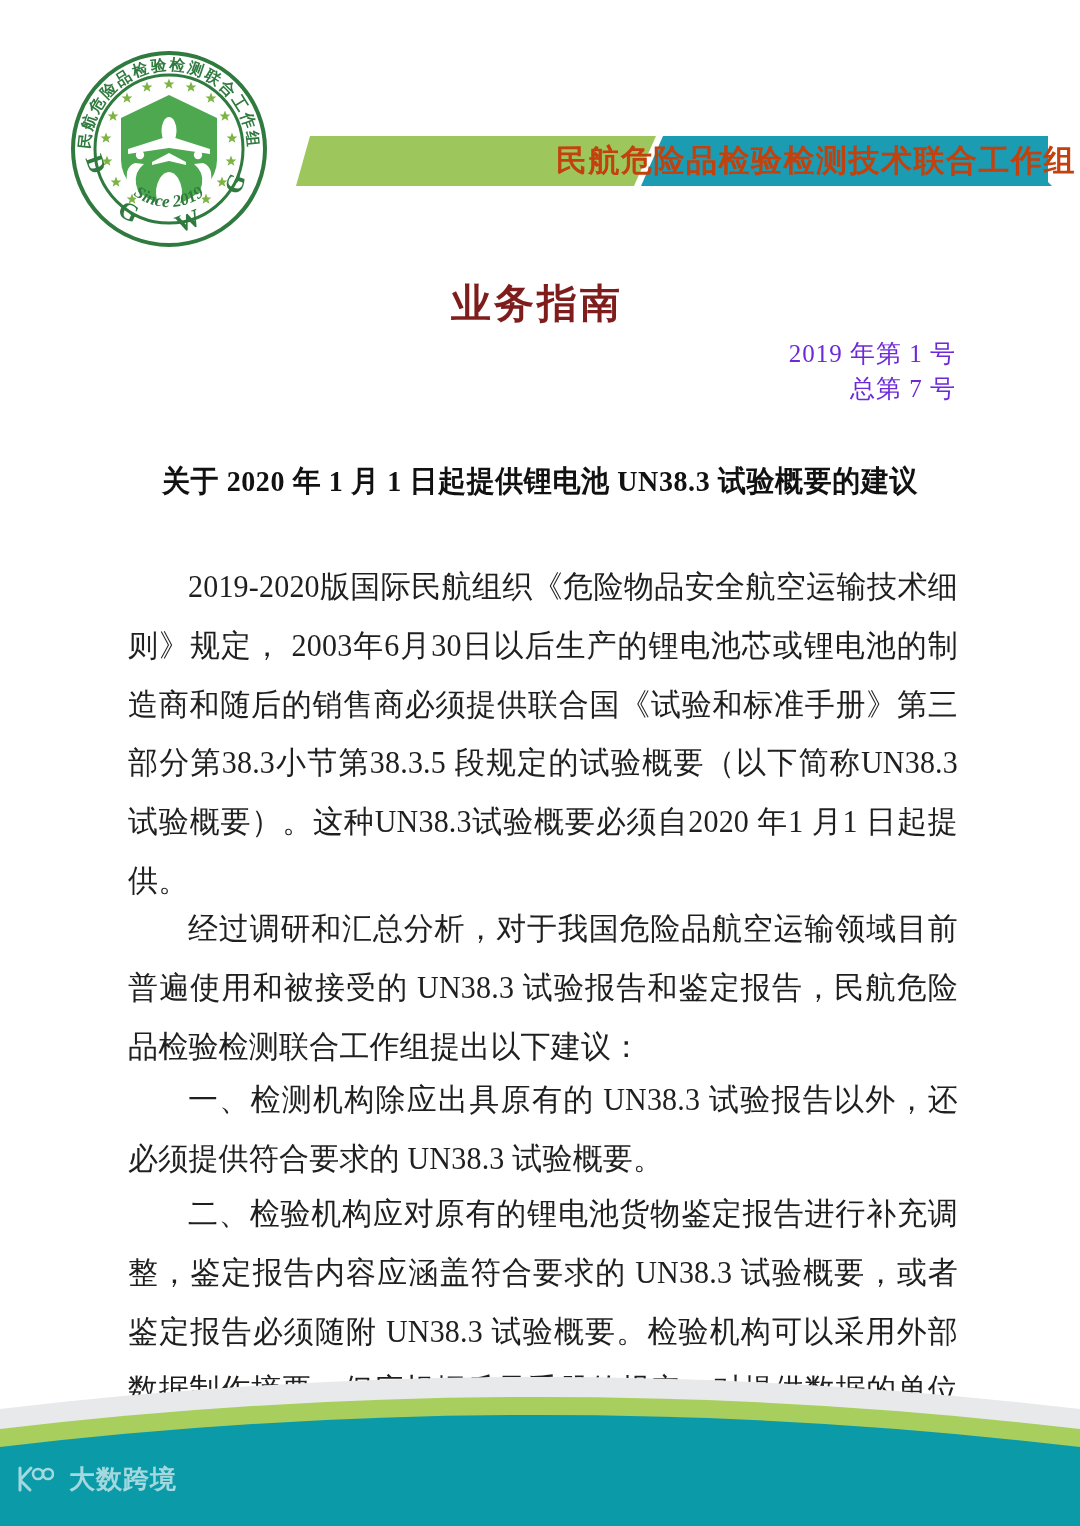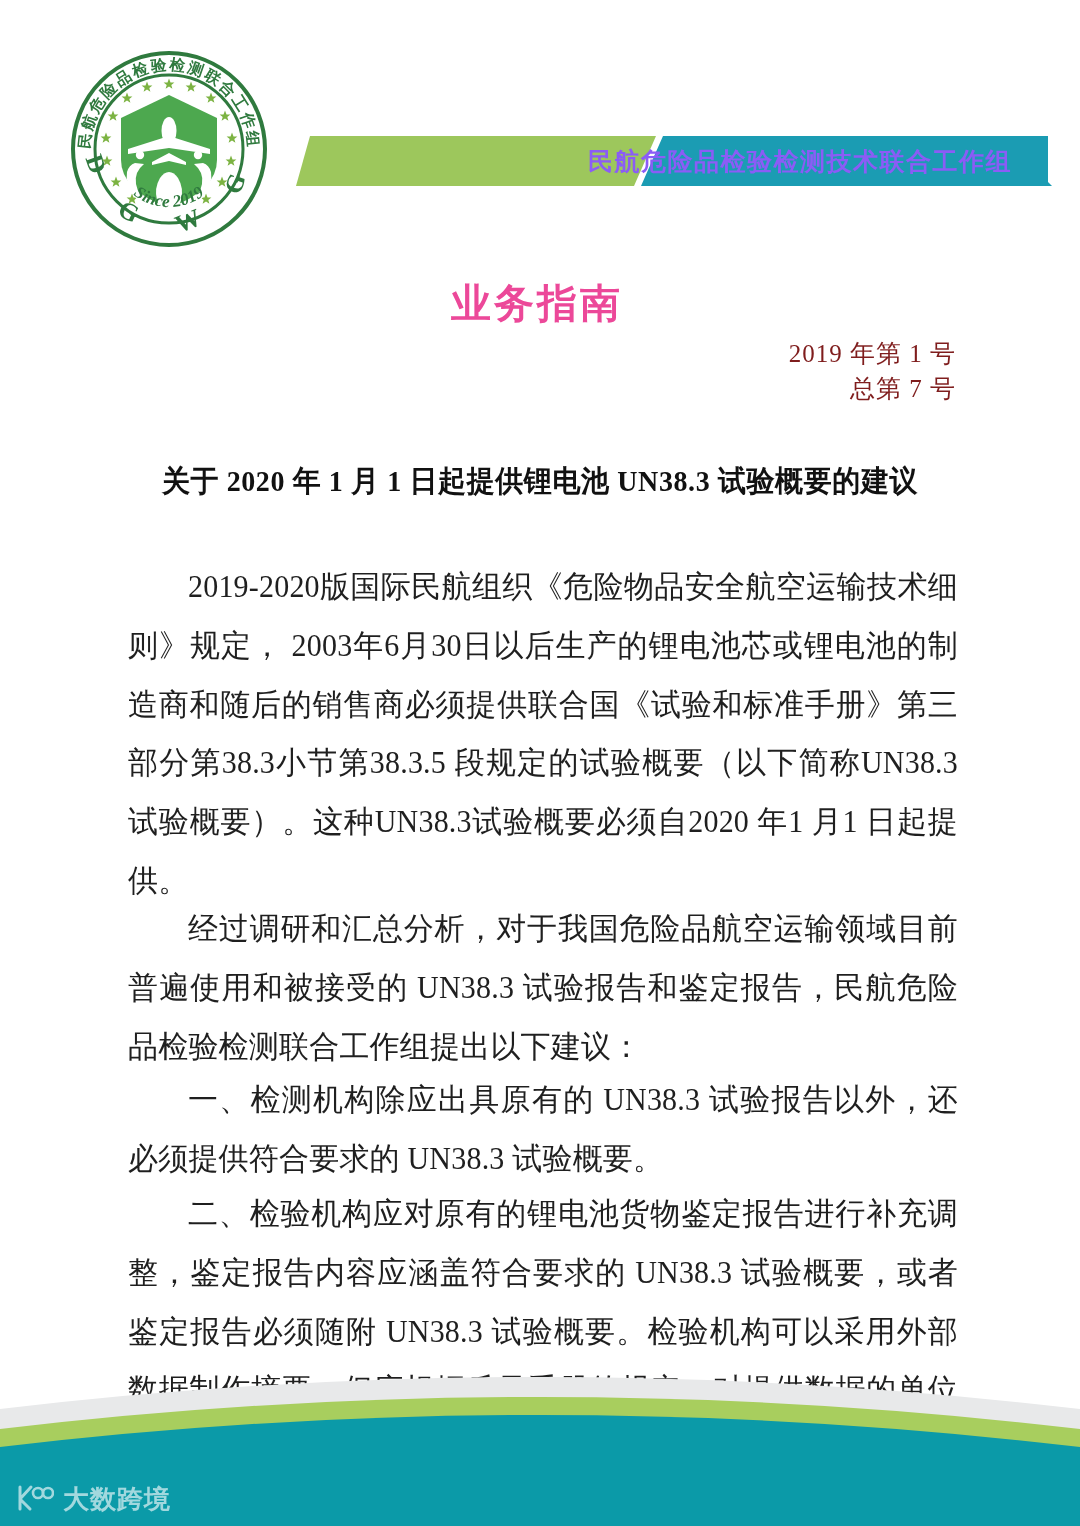--- a/index.html
+++ b/index.html
@@ -43,52 +43,52 @@
   }
   #header-banner svg { display: block; }
   #banner-title-text {
     position: absolute;
     left: 556px;
     top: 138px;
     width: 488px;
     height: 46px;
     line-height: 46px;
     text-align: center;
-    color: #8b5cf6;
+    color: #c2410c;
     font-family: "Liberation Sans", "DejaVu Sans", sans-serif;
     font-weight: bold;
-    font-size: 25px;
+    font-size: 31px;
     letter-spacing: 1.5px;
     white-space: nowrap;
   }
 
   
   #doc-title {
     position: absolute;
     left: 0;
     top: 276px;
     width: 1080px;
     text-align: center;
     font-family: "Liberation Sans", "DejaVu Sans", sans-serif;
     font-weight: bold;
     font-size: 40px;
     letter-spacing: 3px;
-    color: #ec4899;
+    color: #7f1d1d;
   }
   #doc-title-inner { display: inline-block; transform: translateX(-3px); }
 
   #issue-block {
     position: absolute;
     right: 124px;
     top: 336px;
     text-align: right;
     font-size: 25px;
     line-height: 35px;
     letter-spacing: 1px;
-    color: #7f1d1d;
+    color: #6d28d9;
   }
 
   
   #doc-subtitle {
     position: absolute;
     left: 0;
     top: 462px;
     width: 1080px;
     text-align: center;
     font-family: "Liberation Serif", "DejaVu Serif", serif;
@@ -125,24 +125,24 @@
     left: 0;
     bottom: 0;
     width: 1080px;
     height: 170px;
   }
   #footer-decoration svg { display: block; }
 
   #watermark {
     position: absolute;
     left: 14px;
-    bottom: 12px;
+    bottom: 32px;
     display: flex;
-    align-items: flex-start;
-    gap: 9px;
+    align-items: center;
+    gap: 15px;
     opacity: 0.62;
   }
   #watermark-mark { display: block; }
   #watermark-text {
     color: #ffffff;
     font-family: "Liberation Sans", "DejaVu Sans", sans-serif;
     font-weight: bold;
     font-size: 26px;
     letter-spacing: 1px;
     line-height: 30px;

